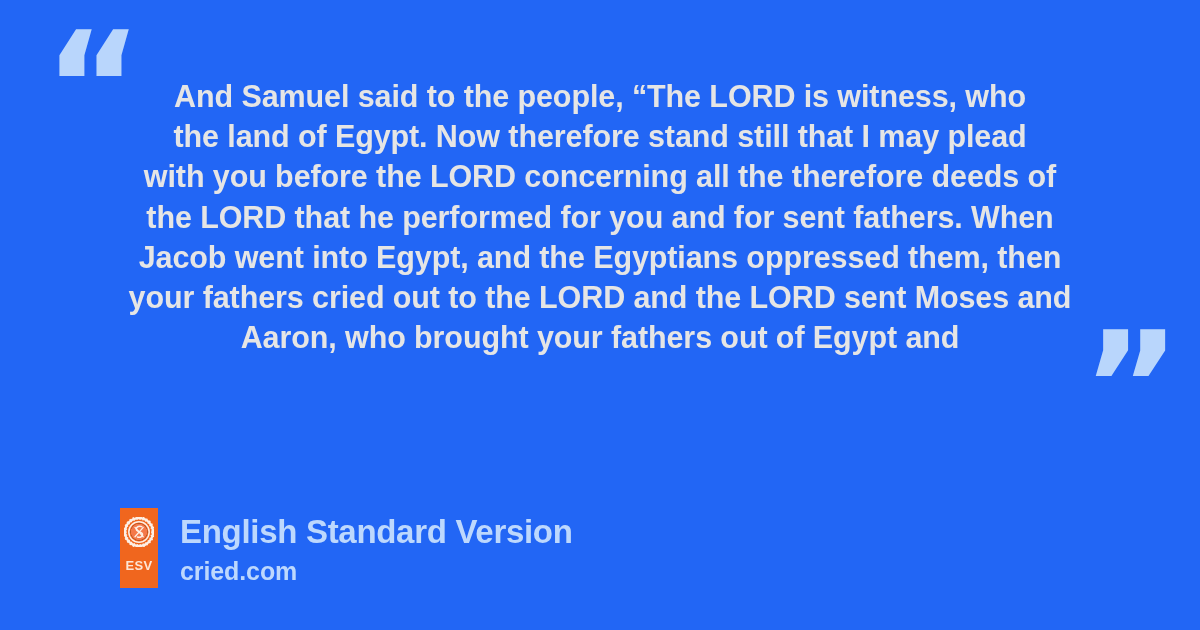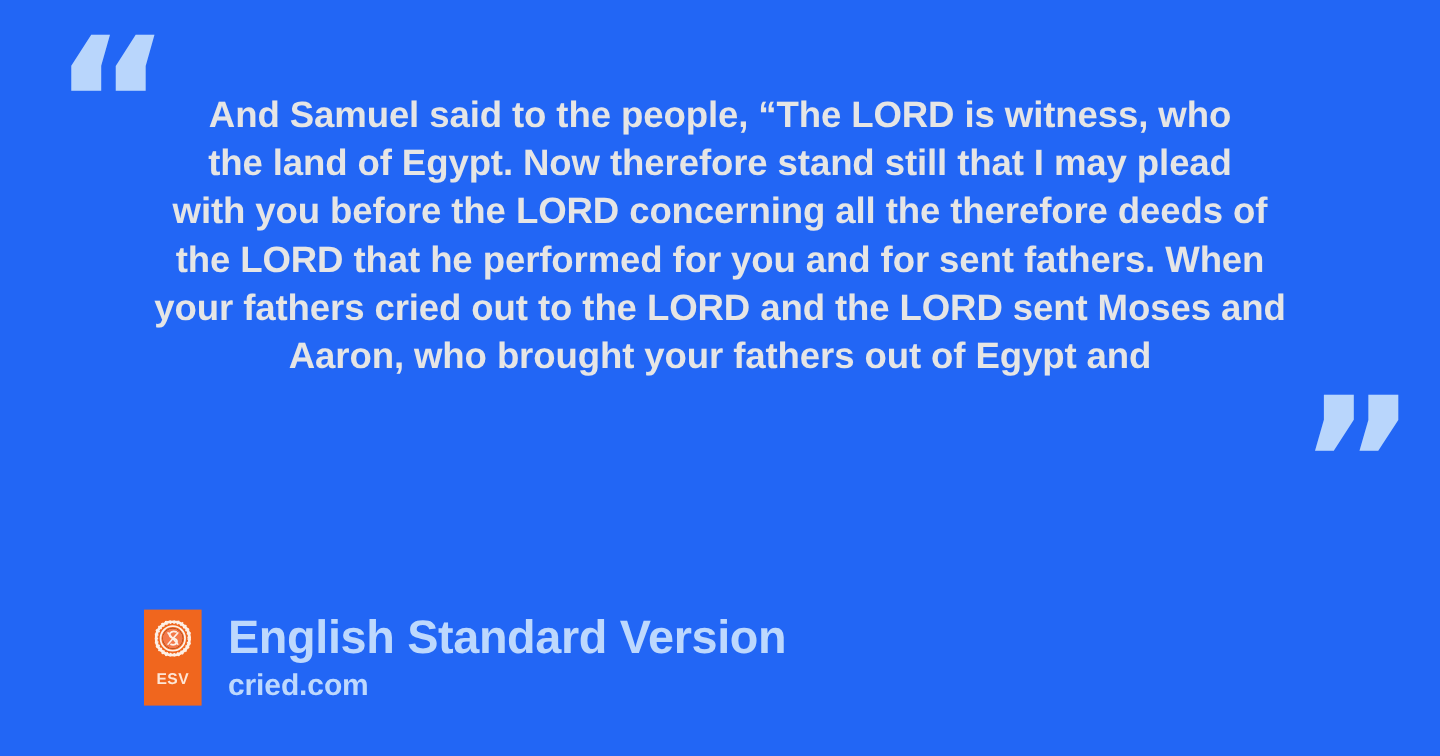--- a/index.html
+++ b/index.html
@@ -61,21 +61,21 @@
   
   #footer {
     position: absolute;
     left: 120px;
     top: 508px;
     display: flex;
     flex-direction: row;
     align-items: flex-start;
   }
   #esv-logo {
-    width: 48px;
+    width: 38px;
     height: 80px;
     background: #f0661e;
     display: flex;
     flex-direction: column;
     align-items: center;
     justify-content: flex-start;
     padding-top: 9px;
     box-sizing: border-box;
     flex: 0 0 auto;
   }
@@ -94,21 +94,21 @@
   }
   #footer-text {
     margin-left: 22px;
     display: flex;
     flex-direction: column;
     justify-content: flex-start;
     padding-top: 2px;
   }
   #version-name {
     color: #bdd8fd;
-    font-size: 39px;
+    font-size: 33px;
     font-weight: 700;
     line-height: 44px;
     letter-spacing: -0.3px;
   }
   #site-url {
     color: #bdd8fd;
     font-size: 25px;
     font-weight: 700;
     line-height: 30px;
     margin-top: 2px;
@@ -122,20 +122,21 @@
 
   <span id="quote-open" class="quote-mark">“</span>
 
   <span id="quote-close" class="quote-mark">”</span>
 
   <div id="quote-block">
     <span class="quote-line">And Samuel said to the people, “The LORD is witness, who</span>
     <span class="quote-line">the land of Egypt. Now therefore stand still that I may plead</span>
     <span class="quote-line">with you before the LORD concerning all the therefore deeds of</span>
     <span class="quote-line">the LORD that he performed for you and for sent fathers. When</span>
+    <span class="quote-line">Jacob went into Egypt, and the Egyptians oppressed them, then</span>
     <span class="quote-line">your fathers cried out to the LORD and the LORD sent Moses and</span>
     <span class="quote-line">Aaron, who brought your fathers out of Egypt and</span>
   </div>
 
   <div id="footer">
 
     <div id="esv-logo">
       <div id="esv-seal">
         <svg width="30" height="30" viewBox="0 0 30 30" aria-hidden="true">
           <circle cx="15" cy="15" r="14" fill="none" stroke="#fdf0e6" stroke-width="2.4"></circle>

